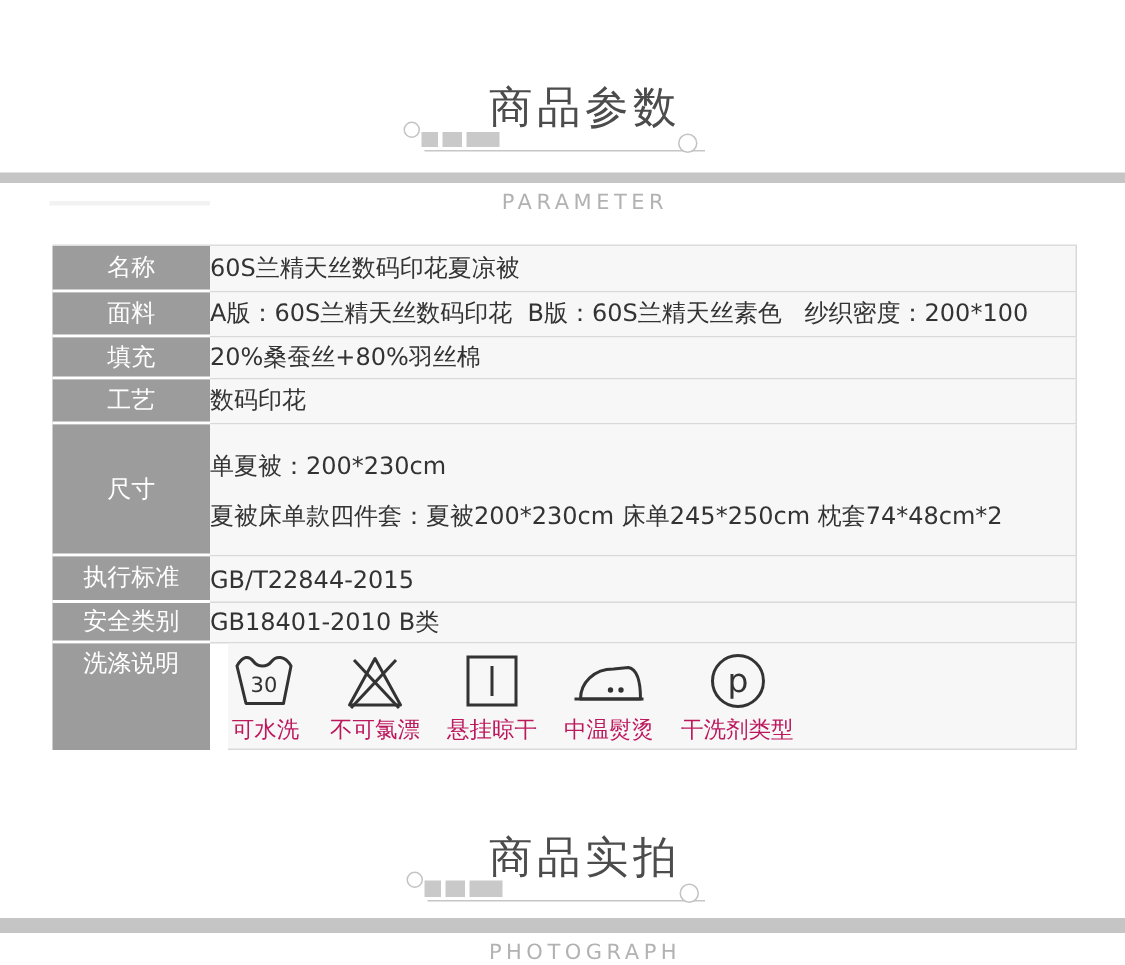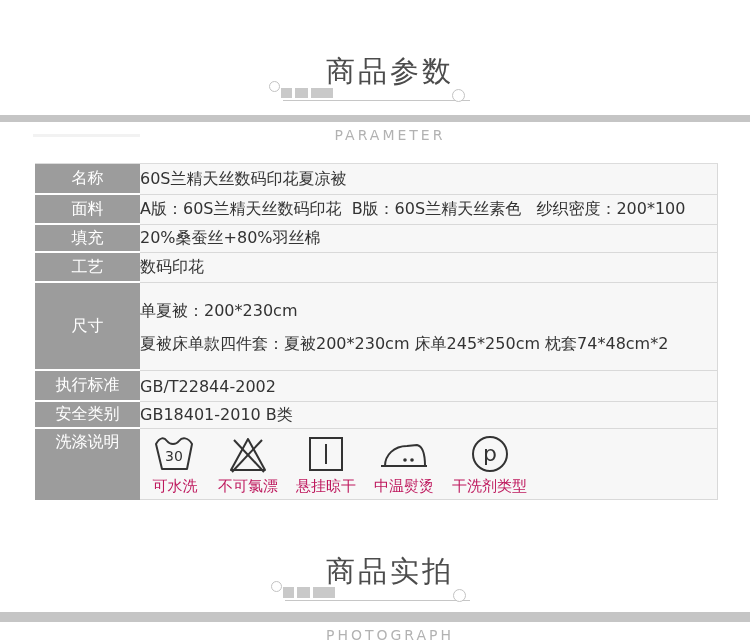--- a/index.html
+++ b/index.html
@@ -28,21 +28,21 @@
   .t-label.top-align{align-items:flex-start;padding-top:3px;}
   .t-row:last-child .t-label{border-bottom:none;}
   .t-value{flex:1;background:#f7f7f7;border-right:1px solid #d9d9d9;border-bottom:1px solid #d9d9d9;
            box-sizing:border-box;display:flex;align-items:center;
            font-size:16px;color:#333;white-space:pre;overflow:hidden;}
   .t-value.multi{flex-direction:column;align-items:flex-start;justify-content:center;line-height:33px;}
   .r1{height:31px}.r2{height:30px}.r3{height:28px}.r4{height:30px}
   .r5{height:88px}.r6{height:31px}.r7{height:27px}.r8{height:71px}
 
   
-  .care-value{display:flex;align-items:center;gap:18px;padding-left:10px;}
+  .care-value{display:flex;align-items:center;gap:18px;margin-left:12px;}
   .care-item{display:flex;flex-direction:column;align-items:center;}
   .care-item svg{display:block;}
   .care-label{font-size:15px;color:#be185d;margin-top:2px;white-space:nowrap;}
 </style>
 </head>
 <body>
 
 <div class="page">
 
   <div class="sec-title" style="top:52px;">商品参数</div>
@@ -82,21 +82,21 @@
     <div class="t-row r5">
       <div class="t-label">尺寸</div>
       <div class="t-value multi">
         <div>单夏被：200*230cm</div>
         <div>夏被床单款四件套：夏被200*230cm 床单245*250cm 枕套74*48cm*2</div>
       </div>
     </div>
 
     <div class="t-row r6">
       <div class="t-label">执行标准</div>
-      <div class="t-value">GB/T22844-2002</div>
+      <div class="t-value">GB/T22844-2015</div>
     </div>
 
     <div class="t-row r7">
       <div class="t-label">安全类别</div>
       <div class="t-value">GB18401-2010 B类</div>
     </div>
 
     <div class="t-row r8">
       <div class="t-label top-align">洗涤说明</div>
       <div class="t-value care-value">

